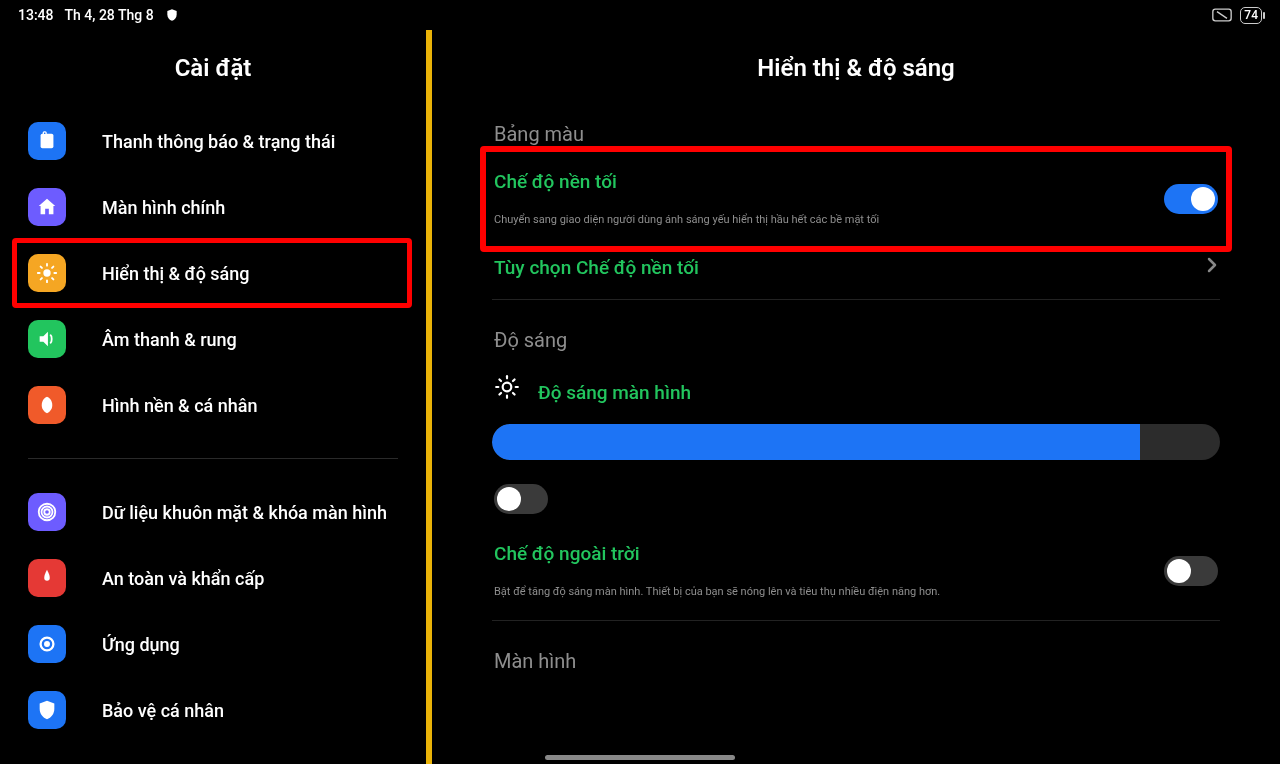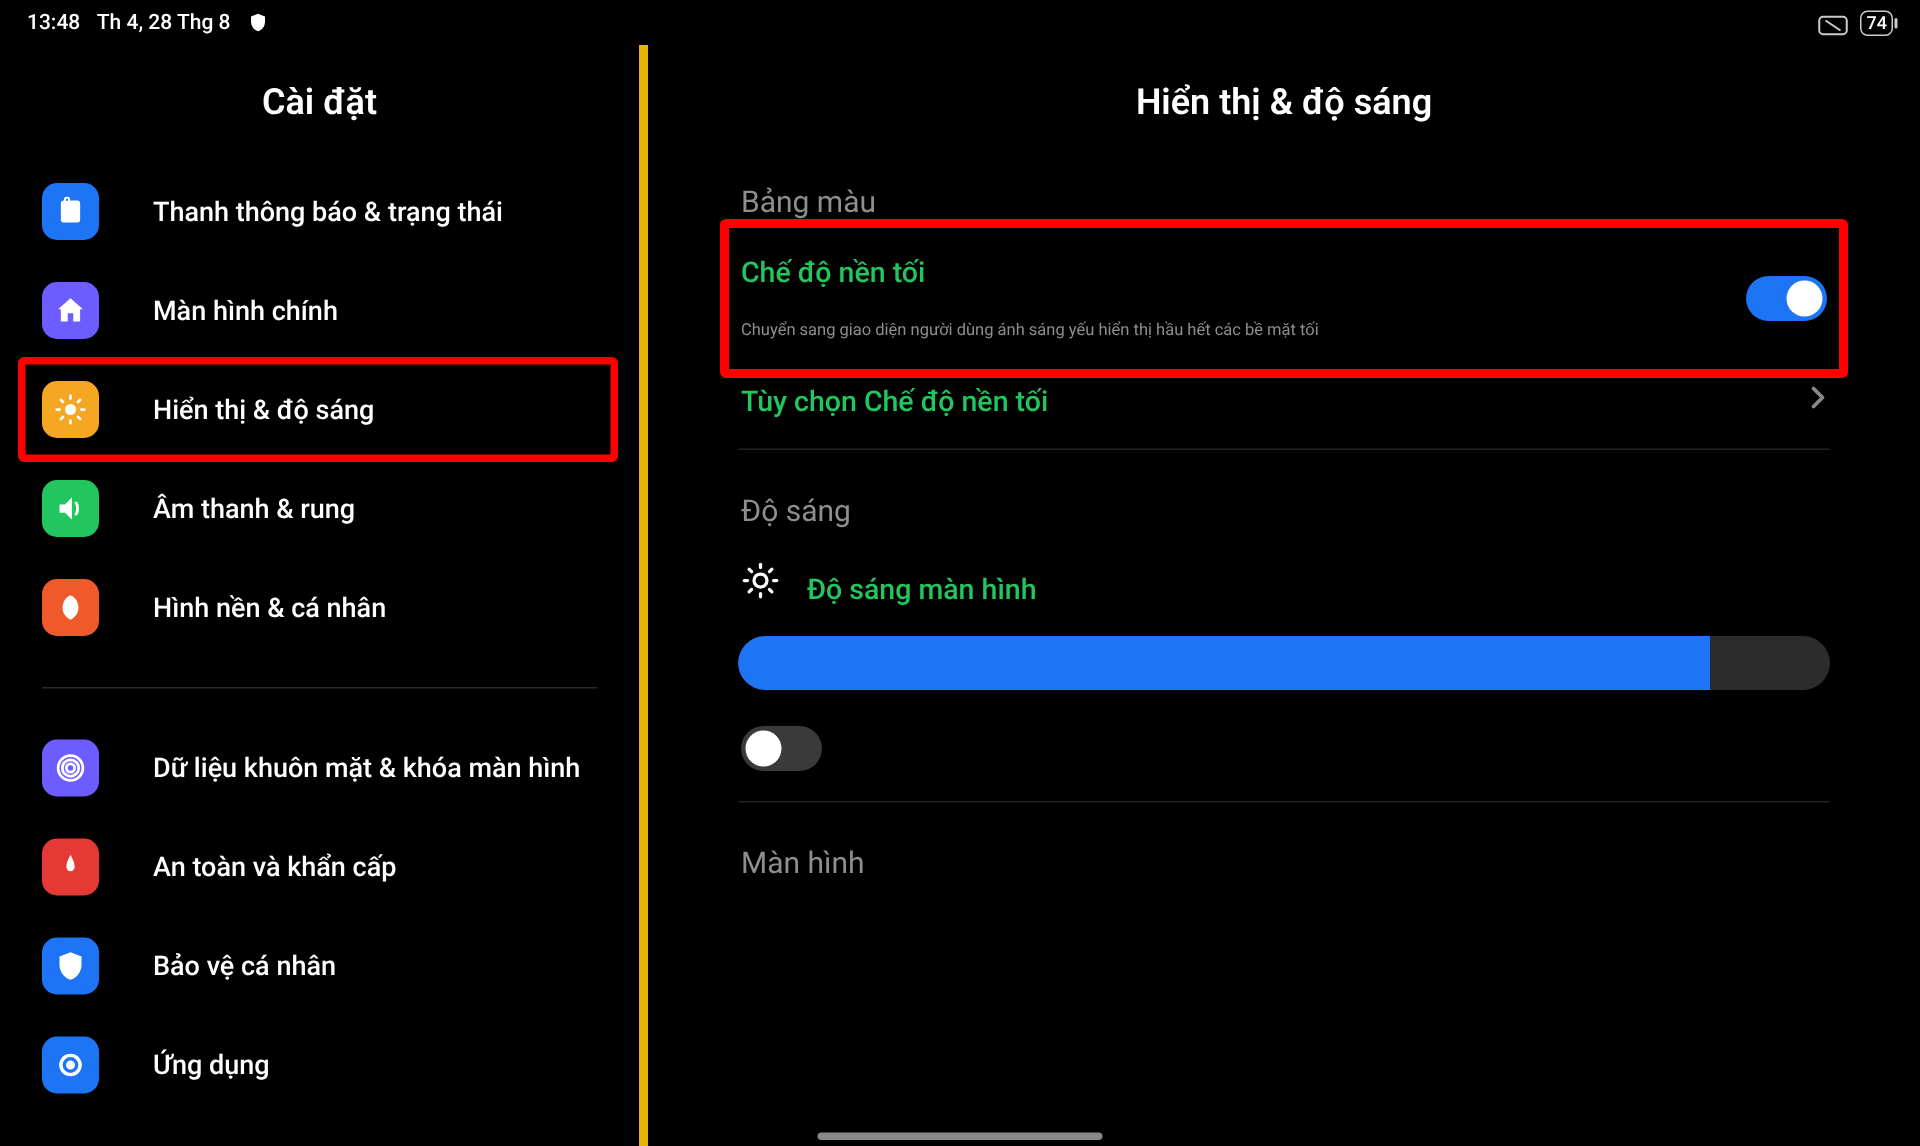--- a/index.html
+++ b/index.html
@@ -16,21 +16,21 @@
   .status-bar {
     height: 30px;
     display: flex;
     align-items: center;
     padding: 0 18px;
     font-size: 14px;
     font-weight: 500;
     color: #fff;
   }
   .status-left { display: flex; align-items: center; gap: 11px; }
-  .status-right { margin-left: auto; display: flex; align-items: flex-end; gap: 8px; }
+  .status-right { margin-left: auto; display: flex; align-items: center; gap: 8px; }
   .shield-icon svg, .dnd-icon svg, .battery-icon svg { display: block; }
 
   
   .app {
     display: flex;
     height: calc(100% - 30px);
   }
   .sidebar {
     width: 432px;
     padding: 18px 18px 0 18px;
@@ -288,35 +288,35 @@
       <div class="side-icon" style="background:#e53935">
         <svg viewBox="0 0 24 24" fill="#fff">
             <path d="M12 3c2 4 3 6 3 9a3 3 0 11-6 0c0-3 1-5 3-9z"></path>
           </svg>
       </div>
       <span class="label">An toàn và khẩn cấp</span>
     </div>
 
     <div class="side-item">
       <div class="side-icon" style="background:#1d74f5">
-        <svg viewBox="0 0 24 24" fill="#fff">
-            <path d="M12 2l8 3v6c0 5-3.4 9.7-8 11-4.6-1.3-8-6-8-11V5l8-3z"></path>
-          </svg>
-      </div>
-      <span class="label">Bảo vệ cá nhân</span>
-    </div>
-
-    <div class="side-item">
-      <div class="side-icon" style="background:#1d74f5">
         <svg viewBox="0 0 24 24" fill="none" stroke="#fff" stroke-width="2.5">
             <circle cx="12" cy="12" r="7"></circle>
             <circle cx="12" cy="12" r="2" fill="#fff"></circle>
           </svg>
       </div>
       <span class="label">Ứng dụng</span>
+    </div>
+
+    <div class="side-item">
+      <div class="side-icon" style="background:#1d74f5">
+        <svg viewBox="0 0 24 24" fill="#fff">
+            <path d="M12 2l8 3v6c0 5-3.4 9.7-8 11-4.6-1.3-8-6-8-11V5l8-3z"></path>
+          </svg>
+      </div>
+      <span class="label">Bảo vệ cá nhân</span>
     </div>
   </aside>
 
   <main class="content">
     <h1 class="content-title">Hiển thị &amp; độ sáng</h1>
 
     <div class="section-label">Bảng màu</div>
 
     <div class="row row-highlight">
       <div class="texts">
@@ -365,20 +365,29 @@
     <div class="slider-track">
       <div class="slider-fill" id="slider-fill" style="width: 89%;"></div>
     </div>
 
     <div class="row">
       <div class="toggle off">
           <div class="knob"></div>
         </div>
     </div>
 
+    <div class="row">
+      <div class="texts">
+        <div class="row-title">Chế độ ngoài trời</div>
+        <div class="row-sub">Bật để tăng độ sáng màn hình. Thiết bị của bạn sẽ nóng lên và tiêu thụ nhiều điện năng hơn.</div>
+      </div>
+      <div class="toggle off">
+          <div class="knob"></div>
+        </div>
+    </div>
 
     <hr class="row-divider">
 
     <div class="section-label" style="margin-top:28px">Màn hình</div>
   </main>
 </div>
 
 <div class="home-indicator"></div>
 
 </body></html>

